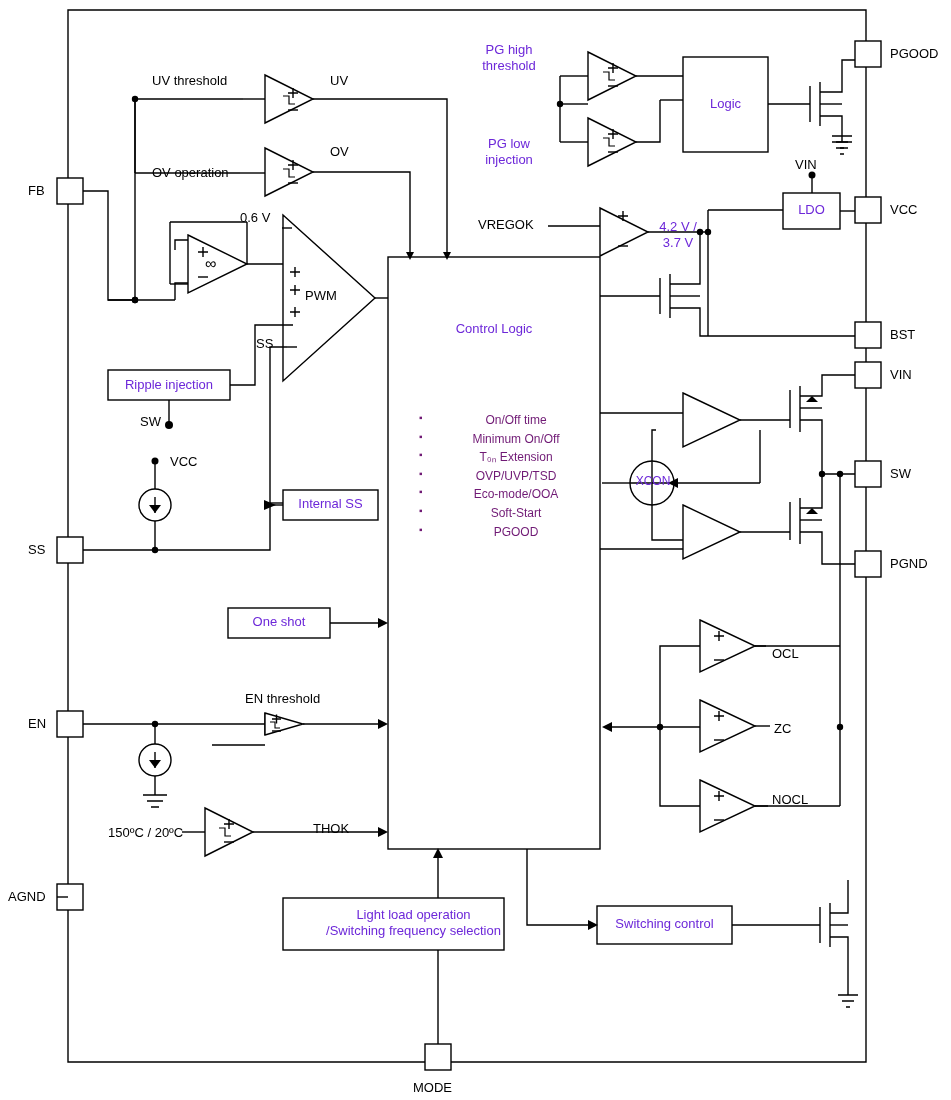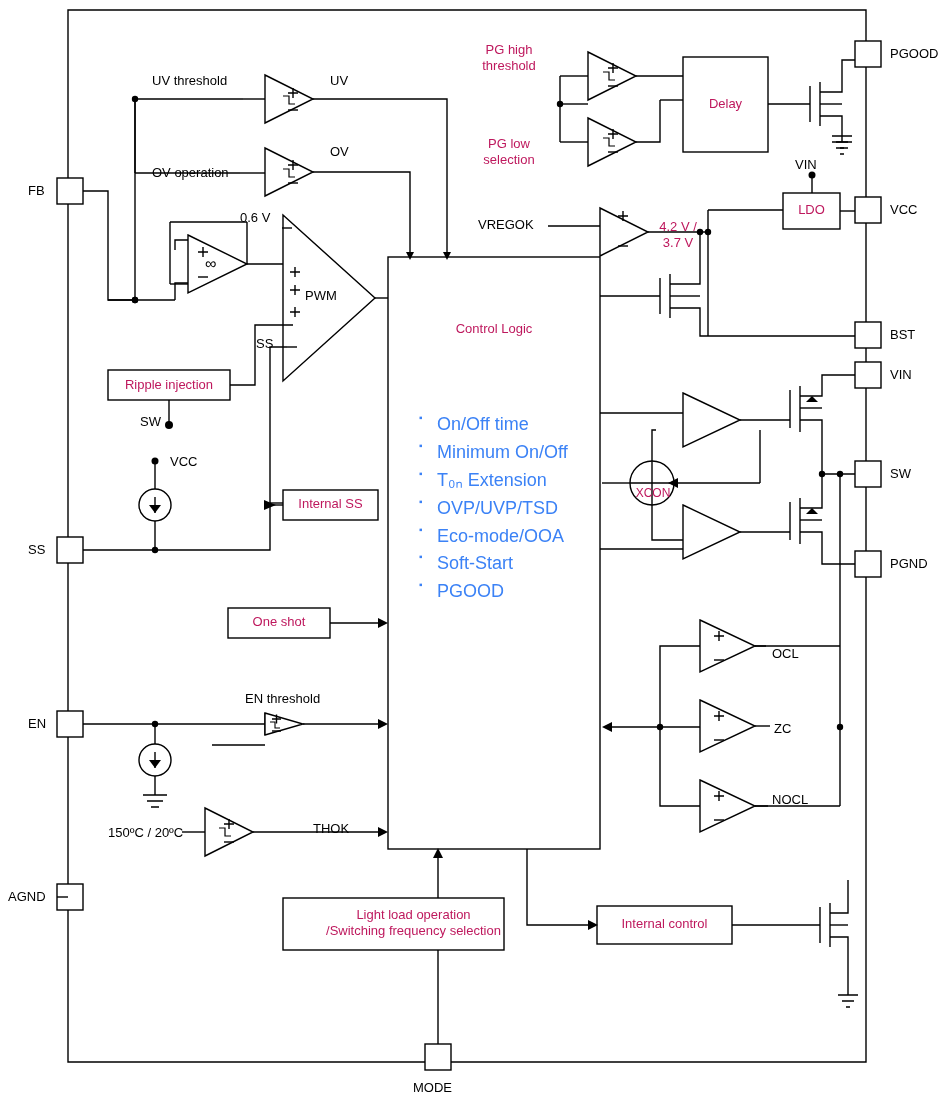--- a/index.html
+++ b/index.html
@@ -1,21 +1,21 @@
 <!DOCTYPE html>
 <html><head>
 <meta charset="utf-8">
 <style>
   html,body{margin:0;padding:0;background:#ffffff;}
   body{font-family:"Liberation Sans", sans-serif;}
   #canvas{position:relative;width:951px;height:1100px;background:#fff;overflow:hidden;}
   svg#schematic{position:absolute;left:0;top:0;width:951px;height:1100px;}
   .lbl{position:absolute;font-size:13px;color:#000;white-space:nowrap;line-height:1.15;}
-  .boxlabel{position:absolute;font-size:13px;color:#be185d;text-align:center;line-height:1.25;}
-  .bullets{position:absolute;font-size:18px;color:#3b82f6;line-height:1.55;}
+  .boxlabel{position:absolute;font-size:13px;color:#6d28d9;text-align:center;line-height:1.25;}
+  .bullets{position:absolute;font-size:12px;color:#701a75;line-height:1.55;text-align:center;}
   .bullets div{position:relative;padding-left:22px;}
   .bullets div:before{content:"\25AA";position:absolute;left:4px;top:-1px;font-size:10px;}
 </style>
 </head>
 <body>
 
 <div id="canvas">
 
   <svg id="schematic" viewBox="0 0 951 1100">
     <g fill="none" stroke="#000" stroke-width="1.4">
@@ -293,23 +293,23 @@
   <div class="lbl" style="left:890px;top:557px;">PGND</div>
 
   <div class="lbl" style="left:152px;top:74px;">UV threshold</div>
   <div class="lbl" style="left:330px;top:74px;">UV</div>
   <div class="lbl" style="left:152px;top:166px;">OV operation</div>
   <div class="lbl" style="left:330px;top:145px;">OV</div>
 
   <div class="boxlabel" style="left:460px;top:42px;width:98px;white-space:pre-line;">PG high
 threshold</div>
   <div class="boxlabel" style="left:460px;top:136px;width:98px;white-space:pre-line;">PG low
-selection</div>
-
-  <div class="boxlabel" style="left:683px;top:96px;width:85px;">Delay</div>
+injection</div>
+
+  <div class="boxlabel" style="left:683px;top:96px;width:85px;">Logic</div>
 
   <div class="lbl" style="left:795px;top:158px;">VIN</div>
   <div class="boxlabel" style="left:783px;top:202px;width:57px;">LDO</div>
 
   <div class="lbl" style="left:478px;top:218px;">VREGOK</div>
   <div class="boxlabel" style="left:648px;top:219px;width:60px;white-space:pre-line;">4.2 V /
 3.7 V</div>
 
   <div class="lbl" style="left:240px;top:211px;">0.6 V</div>
   <div class="lbl" style="left:205px;top:255px;font-size:16px;">∞</div>
@@ -322,23 +322,23 @@
 
   <div class="boxlabel" style="left:283px;top:496px;width:95px;">Internal SS</div>
   <div class="boxlabel" style="left:228px;top:614px;width:102px;">One shot</div>
 
   <div class="lbl" style="left:245px;top:692px;">EN threshold</div>
   <div class="lbl" style="left:313px;top:822px;">THOK</div>
   <div class="lbl" style="left:108px;top:826px;">150ºC / 20ºC</div>
 
   <div class="boxlabel" style="left:283px;top:907px;width:261px;white-space:pre-line;">Light load operation
 /Switching frequency selection</div>
-  <div class="boxlabel" style="left:597px;top:916px;width:135px;">Internal control</div>
-
-  <div class="boxlabel" style="left:626px;top:474px;width:54px;font-size:12px;margin-top:12px;">XCON</div>
+  <div class="boxlabel" style="left:597px;top:916px;width:135px;">Switching control</div>
+
+  <div class="boxlabel" style="left:626px;top:474px;width:54px;font-size:12px;">XCON</div>
 
   <div class="lbl" style="left:772px;top:647px;">OCL</div>
   <div class="lbl" style="left:774px;top:722px;">ZC</div>
   <div class="lbl" style="left:772px;top:793px;">NOCL</div>
 
   <div class="boxlabel" style="left:388px;top:321px;width:212px;">Control Logic</div>
   <div class="bullets" style="left:415px;top:411px;width:180px;">
     <div>On/Off time</div>
     <div>Minimum On/Off</div>
     <div>T₀ₙ Extension</div>

